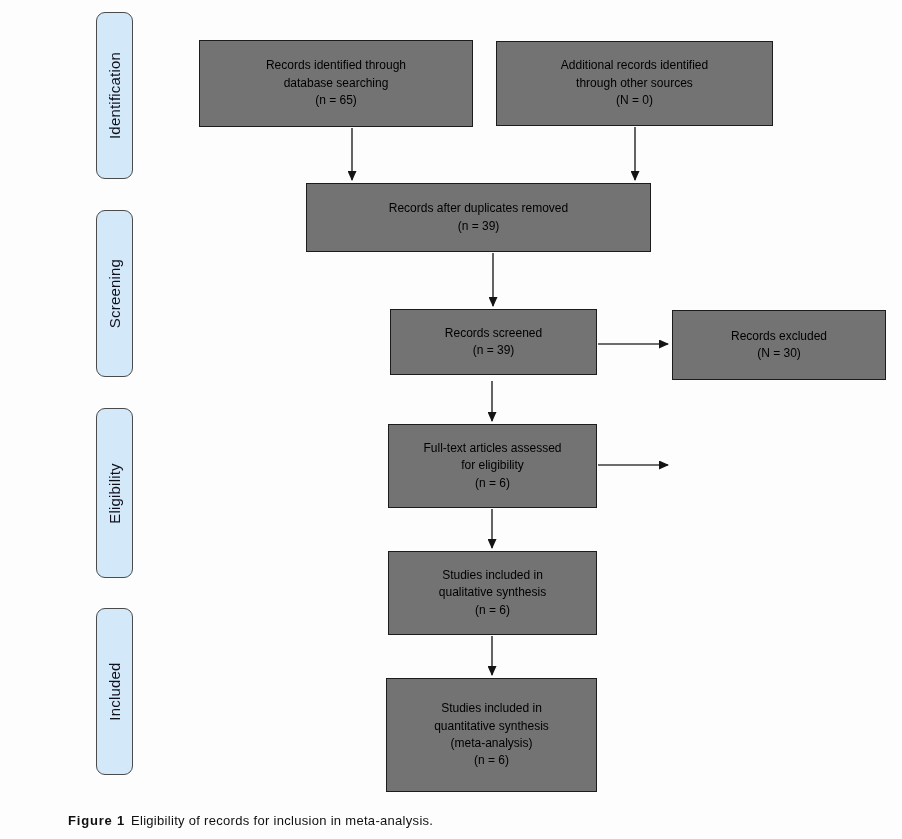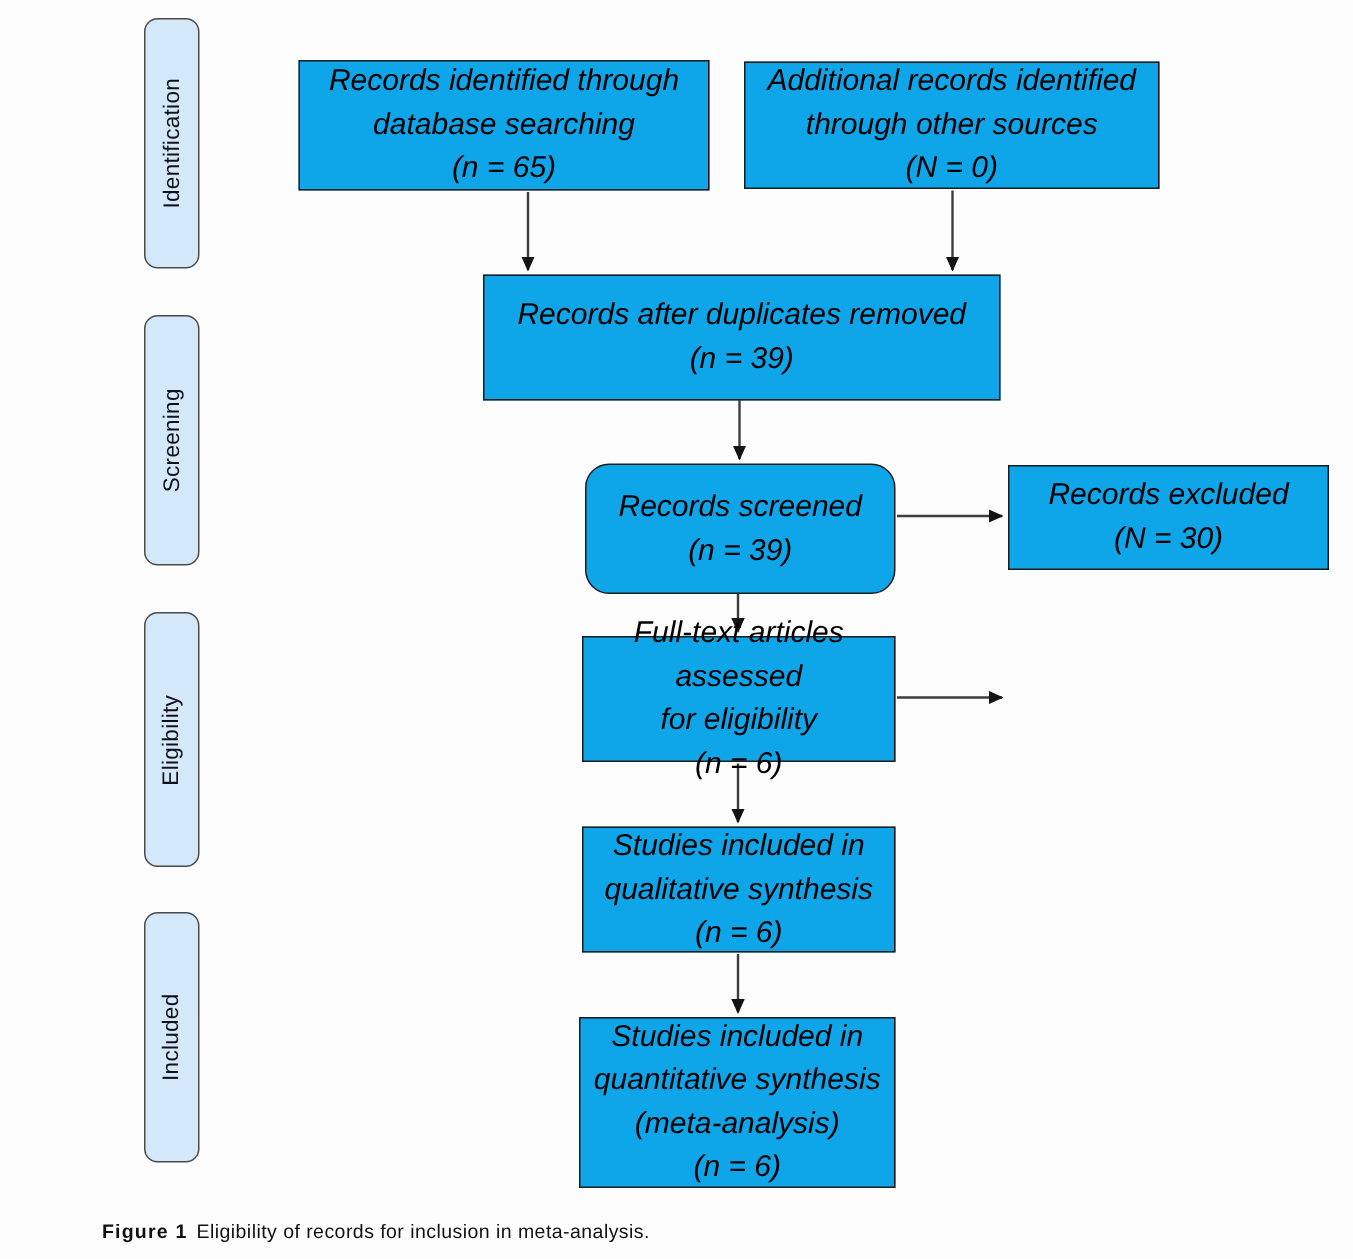--- a/index.html
+++ b/index.html
@@ -31,40 +31,39 @@
   }
   .stage span {
     transform: rotate(-90deg);
     white-space: nowrap;
     font-size: 15px;
     color: #10101c;
     letter-spacing: 0.2px;
   }
   .fbox {
     position: absolute;
-    background: #0ea5e9;
+    background: #737373;
     border: 1.6px solid #1c1c1c;
     display: flex;
     align-items: center;
     justify-content: center;
     text-align: center;
-    font-size: 20px;
+    font-size: 12px;
     line-height: 1.45;
     white-space: pre-line;
     padding: 4px 8px;
-    font-style: italic;
   }
   .fbox.top-align {
     align-items: flex-start;
     padding-top: 9px;
   }
   .box-identified    { left: 199px; top: 40px;  width: 274px; height: 87px; }
   .box-additional    { left: 496px; top: 41px;  width: 277px; height: 85px; }
-  .box-deduplicated  { left: 322px; top: 183px; width: 345px; height: 84px; }
-  .box-screened      { left: 390px; top: 309px; width: 207px; height: 87px; border-radius: 16px; }
+  .box-deduplicated  { left: 306px; top: 183px; width: 345px; height: 69px; }
+  .box-screened      { left: 390px; top: 309px; width: 207px; height: 66px; }
   .box-excluded      { left: 672px; top: 310px; width: 214px; height: 70px; }
   .box-fulltext      { left: 388px; top: 424px; width: 209px; height: 84px; }
   .box-ft-excluded   { left: 672px; top: 424px; width: 212px; height: 262px; }
   .box-qualitative   { left: 388px; top: 551px; width: 209px; height: 84px; }
   .box-quantitative  { left: 386px; top: 678px; width: 211px; height: 114px; }
   .stage-identification { top: 12px;  height: 167px; }
   .stage-screening      { top: 210px; height: 167px; }
   .stage-eligibility    { top: 408px; height: 170px; }
   .stage-included       { top: 608px; height: 167px; }
   .caption {

